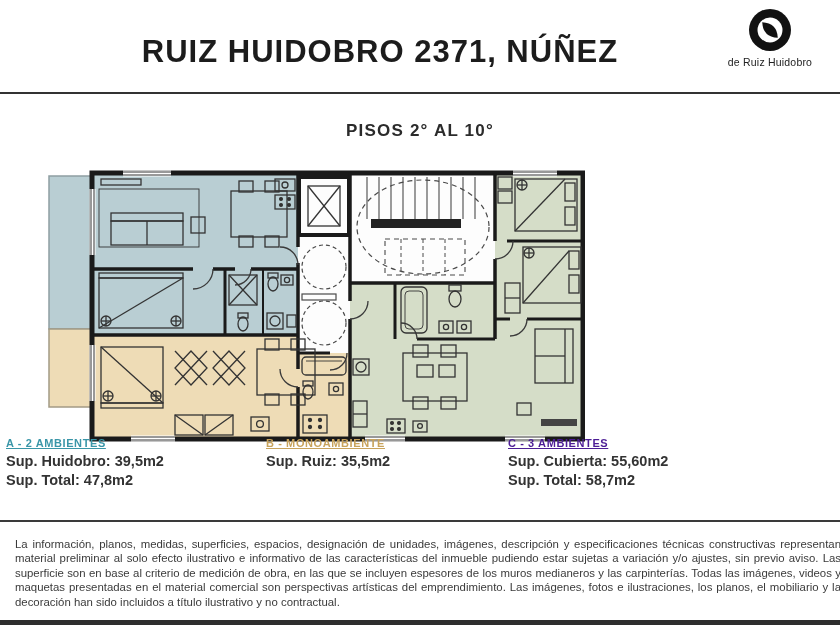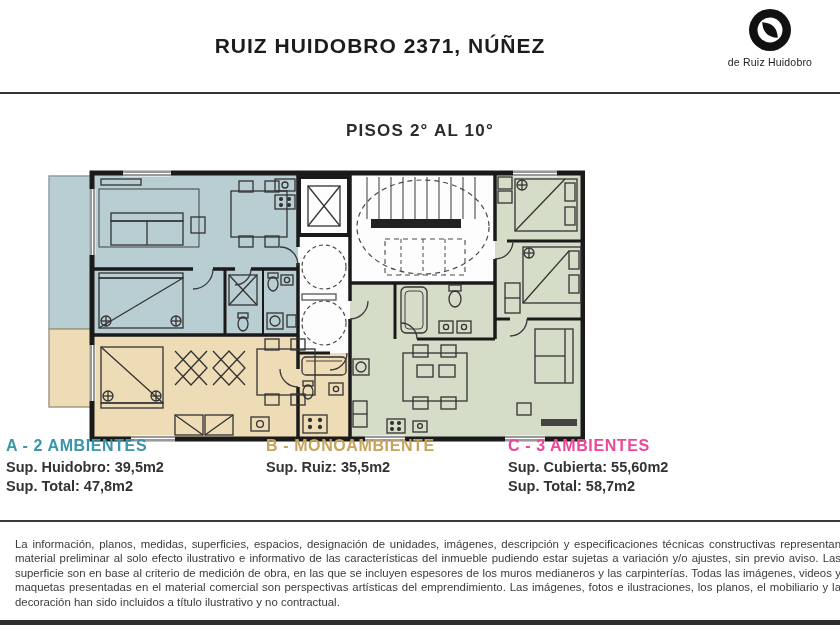--- a/index.html
+++ b/index.html
@@ -5,42 +5,42 @@
   html,body{margin:0;padding:0;}
   body{
     width:840px;height:630px;position:relative;background:#ffffff;
     font-family:"Liberation Sans","DejaVu Sans",sans-serif;
     color:#2f2f2f;overflow:hidden;
   }
   
   .header{position:absolute;left:0;top:0;width:840px;height:92px;}
   .main-title{
     position:absolute;left:0;top:34px;width:760px;text-align:center;
-    font-size:21px;font-weight:bold;letter-spacing:1px;color:#1c1c1c;margin:0;
+    font-size:31px;font-weight:bold;letter-spacing:1px;color:#1c1c1c;margin:0;
   }
   .logo{position:absolute;right:10px;top:6px;width:120px;text-align:center;}
   .logo-icon{display:block;margin:0 auto;}
   .logo-name{font-size:23px;font-weight:bold;letter-spacing:2px;color:#111;line-height:1;margin-top:2px;}
   .logo-sub{font-size:10.5px;color:#222;letter-spacing:.2px;margin-top:2px;}
   .rule-header{position:absolute;left:0;top:92px;width:840px;height:0;border-top:2.2px solid #333;}
   
   .plan-title{
     position:absolute;left:0;top:121px;width:840px;text-align:center;
     font-size:17px;font-weight:700;letter-spacing:1.2px;color:#2b2b2b;margin:0;
   }
   .floorplan{position:absolute;left:35px;top:163px;}
   
   .legend-col{position:absolute;top:437px;width:245px;}
   .legend-a{left:6px;}
   .legend-b{left:266px;}
   .legend-c{left:508px;}
-  .legend-head{font-size:16px;font-weight:bold;letter-spacing:.6px;margin:0 0 3px 0;}
+  .legend-head{font-size:11px;font-weight:bold;letter-spacing:.6px;margin:0 0 3px 0;text-decoration:underline;}
   .legend-a .legend-head{color:#3a96a8;}
   .legend-b .legend-head{color:#c8a35c;}
-  .legend-c .legend-head{color:#ec4899;}
+  .legend-c .legend-head{color:#4c1d95;}
   .legend-line{font-size:14.5px;color:#333;margin:0;line-height:1.33;font-weight:600;}
   
   .rule-disclaimer{position:absolute;left:0;top:520px;width:840px;height:0;border-top:2px solid #3a3a3a;}
   .disclaimer{
     position:absolute;left:7px;top:529px;width:826px;
     font-size:11.4px;line-height:1.27;color:#3a3a3a;text-align:justify;margin:8px;
   }
   .bottom-bar{position:absolute;left:0;top:620px;width:840px;height:4.5px;background:#2e2e2e;}
 </style>
 </head>

